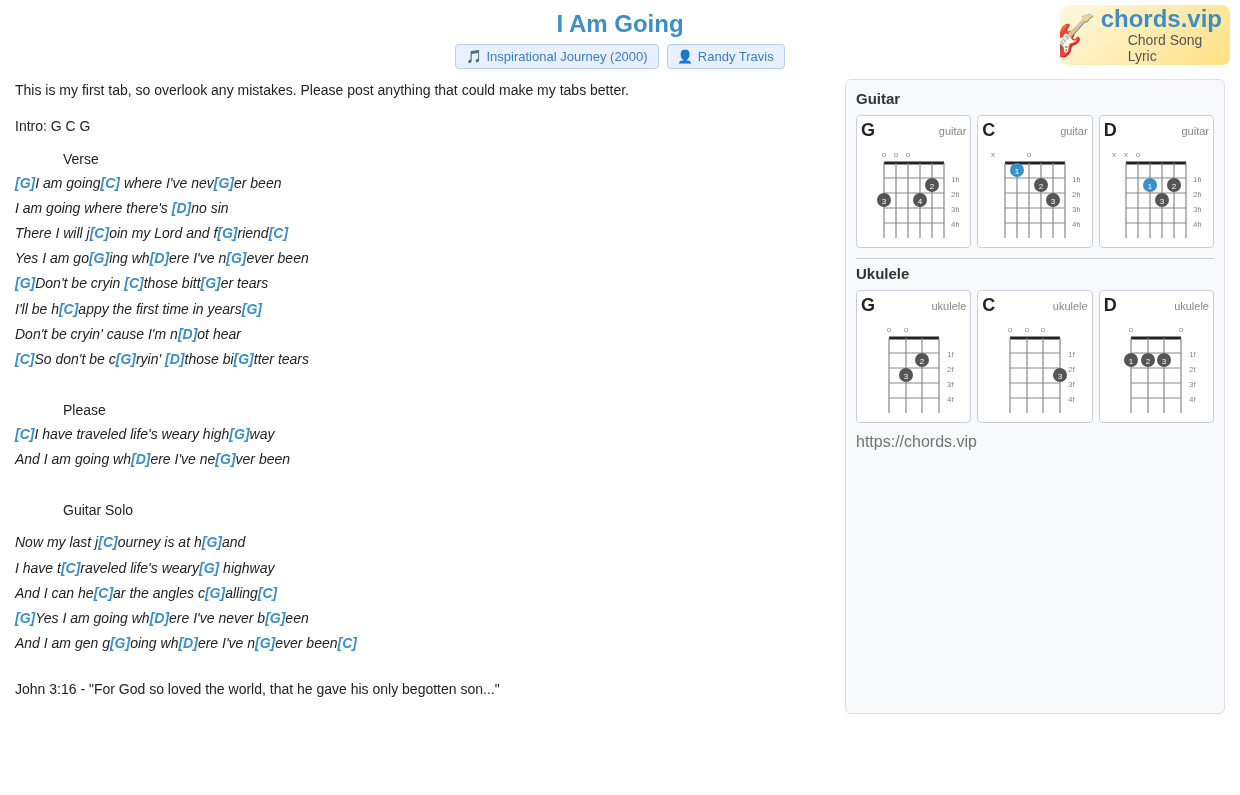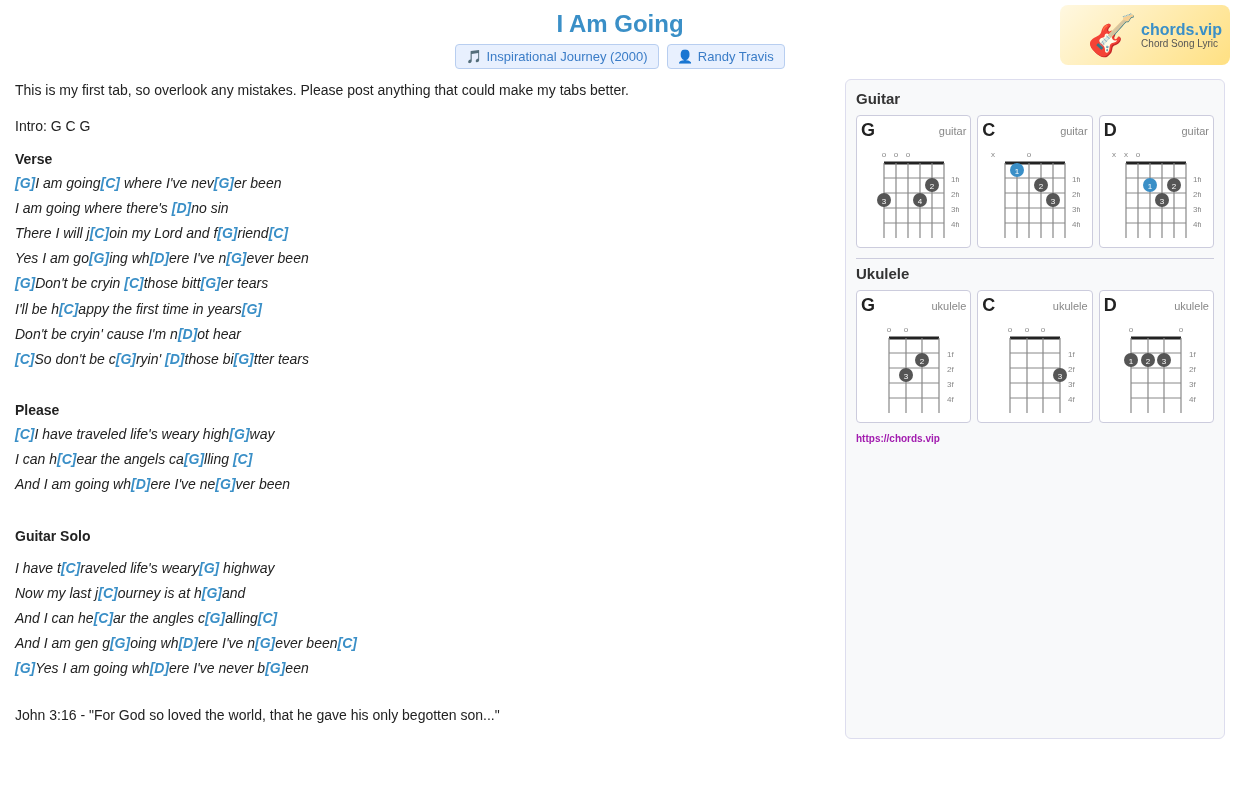--- a/index.html
+++ b/index.html
@@ -59,51 +59,53 @@
       height: 60px;
       background: linear-gradient(135deg, #fff8e1, #ffe082);
       border-radius: 8px;
       display: flex;
       align-items: center;
       justify-content: flex-end;
       padding-right: 8px;
       overflow: hidden;
     }
     .logo-text {
-      font-size: 16px;
+      font-size: 24px;
       font-weight: bold;
       color: #3a8fc7;
       line-height: 1.1;
       text-align: left;
     }
     .logo-sub {
-      font-size: 10px;
+      font-size: 14px;
       color: #555;
+      margin-left: 27px;
     }
     .logo-guitar {
       font-size: 40px;
       margin-right: 4px;
     }
     .main-layout {
       display: flex;
       gap: 16px;
       margin-top: 4px;
     }
     .lyrics-area {
       flex: 1;
       min-width: 0;
     }
     .text-block {
       margin-bottom: 12px;
       line-height: 1.7;
     }
     .section-label {
-      font-weight: bold;
+      font-weight: normal;
       margin-top: 10px;
       margin-bottom: 4px;
+      margin-left: 48px;
     }
     .chord-inline {
       color: #3a8fc7;
       font-weight: bold;
       cursor: pointer;
     }
     .chord-line {
       line-height: 1.8;
       font-style: italic;
     }
@@ -151,23 +153,23 @@
       font-size: 11px;
       color: #888;
     }
     
     .fret-svg {
       display: block;
       margin: 0 auto;
     }
     .panel-url {
       margin-top: 8px;
-      font-size: 10px;
-      font-weight: bold;
-      color: #a21caf;
+      font-size: 16px;
+      font-weight: normal;
+      color: #737373;
     }
     .ukulele-sep {
       border-top: 1px solid #ccd;
       margin: 6px 0;
     }
   </style>
 </head>
 <body>
 
 <div class="page-container">
@@ -217,36 +219,35 @@
         <div>I'll be h<span class="chord-inline">[C]</span>appy the first time in years<span class="chord-inline">[G]</span></div>
         <div>Don't be cryin' cause I'm n<span class="chord-inline">[D]</span>ot hear</div>
         <div><span class="chord-inline">[C]</span>So don't be c<span class="chord-inline">[G]</span>ryin' <span class="chord-inline">[D]</span>those bi<span class="chord-inline">[G]</span>tter tears</div>
       </div>
 
       <div style="height:8px"></div>
 
       <div class="section-label">Please</div>
       <div class="text-block chord-line">
         <div><span class="chord-inline">[C]</span>I have traveled life's weary high<span class="chord-inline">[G]</span>way</div>
-        <div>I can h<span class="chord-inline">[C]</span>ear the angels ca<span class="chord-inline">[G]</span>lling <span class="chord-inline">[C]</span></div>
         <div>And I am going wh<span class="chord-inline">[D]</span>ere I've ne<span class="chord-inline">[G]</span>ver been</div>
       </div>
 
       <div style="height:8px"></div>
 
       <div class="section-label">Guitar Solo</div>
 
       <div style="height:8px"></div>
 
       <div class="text-block chord-line">
+        <div>Now my last j<span class="chord-inline">[C]</span>ourney is at h<span class="chord-inline">[G]</span>and</div>
         <div>I have t<span class="chord-inline">[C]</span>raveled life's weary<span class="chord-inline">[G]</span> highway</div>
-        <div>Now my last j<span class="chord-inline">[C]</span>ourney is at h<span class="chord-inline">[G]</span>and</div>
         <div>And I can he<span class="chord-inline">[C]</span>ar the angles c<span class="chord-inline">[G]</span>alling<span class="chord-inline">[C]</span></div>
+        <div><span class="chord-inline">[G]</span>Yes I am going wh<span class="chord-inline">[D]</span>ere I've never b<span class="chord-inline">[G]</span>een</div>
         <div>And I am gen g<span class="chord-inline">[G]</span>oing wh<span class="chord-inline">[D]</span>ere I've n<span class="chord-inline">[G]</span>ever been<span class="chord-inline">[C]</span></div>
-        <div><span class="chord-inline">[G]</span>Yes I am going wh<span class="chord-inline">[D]</span>ere I've never b<span class="chord-inline">[G]</span>een</div>
       </div>
 
       <div style="height:10px"></div>
 
       <div class="text-block">
         <span>John 3:16 - "For God so loved the world, that he gave his only begotten son..."</span>
       </div>
 
     </div>
 

